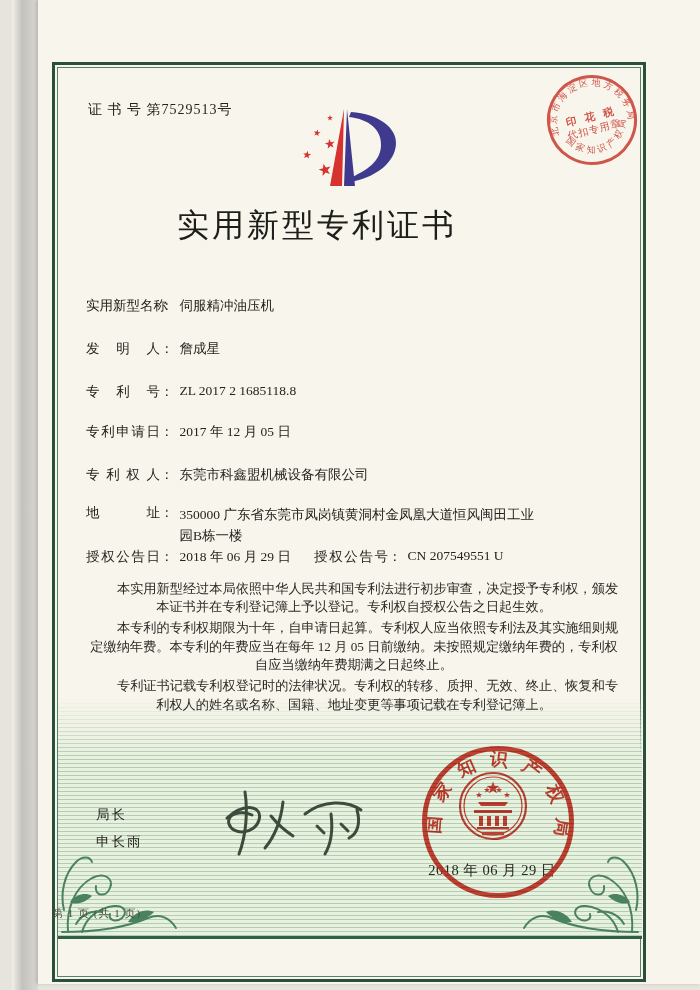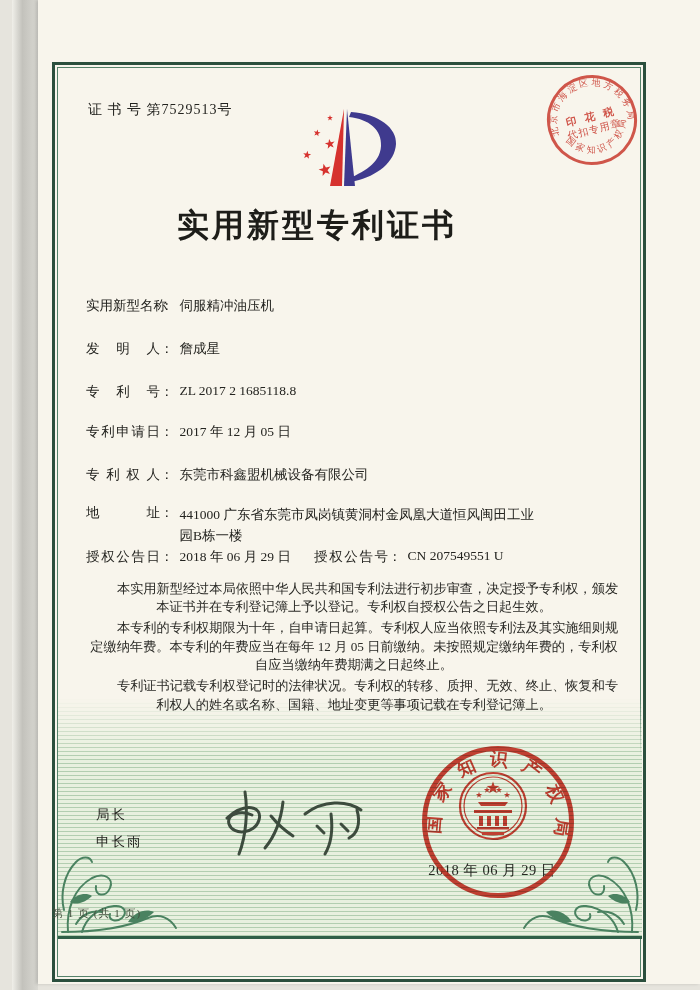--- a/index.html
+++ b/index.html
@@ -17,21 +17,21 @@
     background-image:repeating-linear-gradient(0deg,rgba(104,158,112,.42) 0px,rgba(104,158,112,.42) 1px,rgba(104,158,112,0) 1px,rgba(104,158,112,0) 4px);
     border-bottom:3px solid #2f5f47;
     -webkit-mask-image:linear-gradient(to bottom,transparent 0,#000 58px);
     mask-image:linear-gradient(to bottom,transparent 0,#000 58px);}
   .flourish{position:absolute;width:122px;height:88px;}
   .flourish.left{left:58px;top:848px;}
   .flourish.right{left:520px;top:848px;transform:scaleX(-1);}
   .cert-no{position:absolute;left:88px;top:101px;font-size:14px;letter-spacing:1px;color:#23231f;}
   .logo{position:absolute;left:293px;top:106px;width:114px;height:86px;}
   .title{position:absolute;left:52px;top:204px;width:530px;text-align:center;
-    font-size:32px;font-weight:700;letter-spacing:3px;color:#1d1d19;}
+    font-size:32px;font-weight:400;letter-spacing:3px;color:#1d1d19;}
   .row{position:absolute;left:86px;font-size:13.5px;color:#242420;white-space:nowrap;}
   .f-label{display:inline-block;width:74px;text-align:justify;text-align-last:justify;vertical-align:top;}
   .f-colon{display:inline-block;margin-right:6px;vertical-align:top;}
   .f-value{display:inline-block;vertical-align:top;}
   .row.address .f-value{white-space:normal;width:356px;line-height:21px;}
   .pair2{position:absolute;left:228px;top:0;}
   .body-text{position:absolute;left:85px;top:577px;width:538px;color:#2a2a26;}
   .body-text p{margin:2.5px 0;font-size:13.2px;line-height:18.6px;text-indent:2.05em;text-align:center;}
   .signoff{position:absolute;left:96px;top:801px;font-size:13.5px;color:#23231f;letter-spacing:2px;line-height:27px;}
   .signature{position:absolute;left:205px;top:788px;width:165px;height:72px;}
@@ -105,21 +105,21 @@
   <div class="row" style="top:383px">
     <span class="f-label">专 利 号</span><span class="f-colon">：</span><span class="f-value">ZL 2017 2 1685118.8</span>
   </div>
   <div class="row" style="top:423px">
     <span class="f-label">专利申请日</span><span class="f-colon">：</span><span class="f-value">2017 年 12 月 05 日</span>
   </div>
   <div class="row" style="top:466px">
     <span class="f-label">专 利 权 人</span><span class="f-colon">：</span><span class="f-value">东莞市科鑫盟机械设备有限公司</span>
   </div>
   <div class="row address" style="top:504px">
-    <span class="f-label">地 址</span><span class="f-colon">：</span><span class="f-value">441000 广东省东莞市凤岗镇黄洞村金凤凰大道恒风闽田工业园B栋一楼</span>
+    <span class="f-label">地 址</span><span class="f-colon">：</span><span class="f-value">350000 广东省东莞市凤岗镇黄洞村金凤凰大道恒风闽田工业园B栋一楼</span>
   </div>
   <div class="row" style="top:548px">
     <span class="f-label">授权公告日</span><span class="f-colon">：</span><span class="f-value">2018 年 06 月 29 日</span>
     <span class="pair2">
       <span class="f-label">授权公告号</span><span class="f-colon">：</span><span class="f-value">CN 207549551 U</span>
     </span>
   </div>
 
   <div class="body-text">
     <p>本实用新型经过本局依照中华人民共和国专利法进行初步审查，决定授予专利权，颁发本证书并在专利登记簿上予以登记。专利权自授权公告之日起生效。</p>

